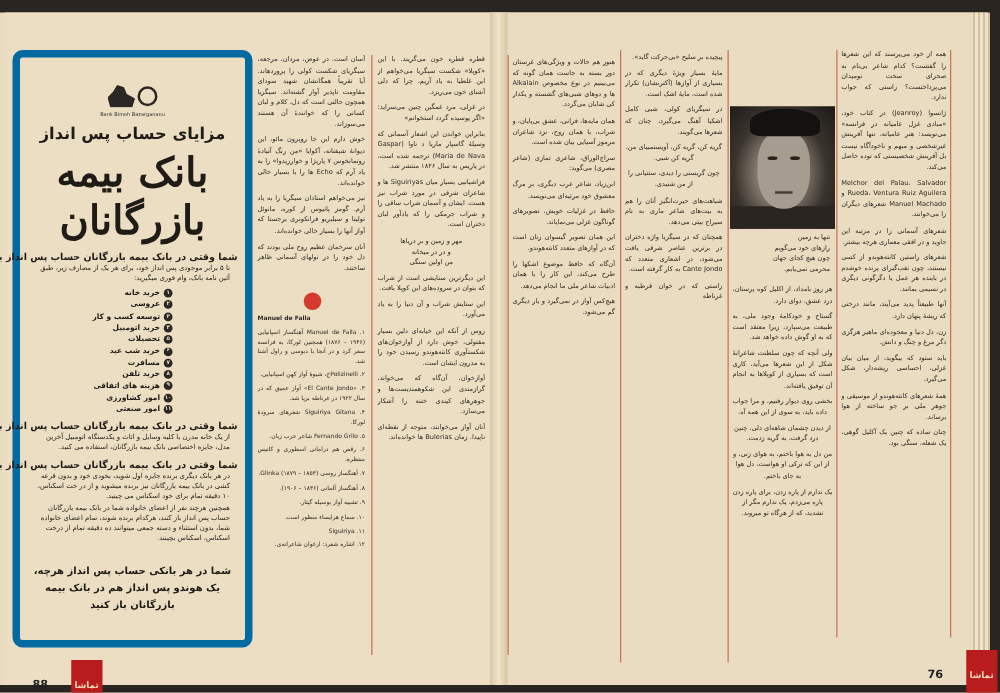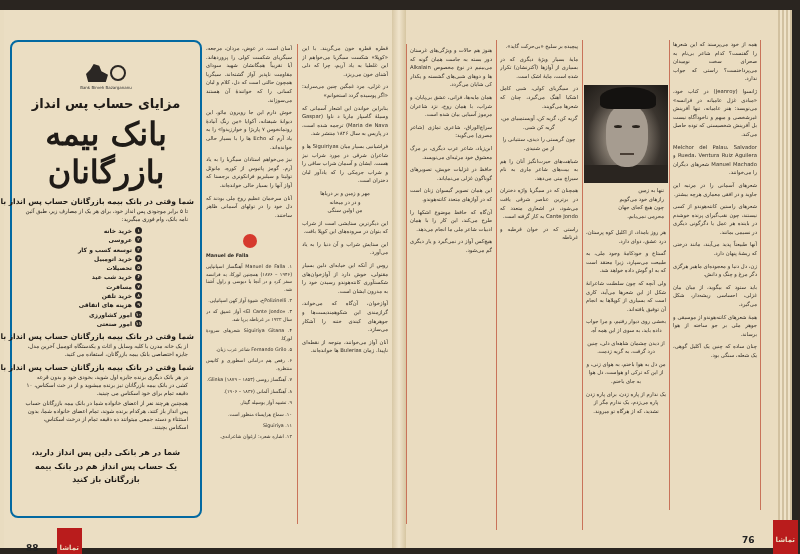--- a/index.html
+++ b/index.html
@@ -2,21 +2,21 @@
 <html><head>
 <meta charset="utf-8">
 <style>
   html, body { margin:0; padding:0; }
   body { width:800px; height:554px; background:#2a2520; overflow:hidden; position:relative; font-family:"DejaVu Sans", sans-serif; }
   .spread { position:absolute; left:0; top:10px; width:790px; height:538px; background:#e9dcc0; }
   .page-left { position:absolute; left:4px; top:0; width:394px; height:538px; background:#ebdec3; border-right:1px solid #b9a989; }
   .page-right { position:absolute; left:398px; top:0; width:380px; height:536px; background:#eadcc0; }
   .gutter { position:absolute; left:392px; top:0; width:14px; height:538px; background:linear-gradient(90deg,#d8c8a6,#f0e4cc,#d6c6a2); }
   .edge { position:absolute; left:778px; top:0; width:14px; height:540px; background:repeating-linear-gradient(90deg,#d2c1a0 0 2px,#efe2c8 2px 4px); }
-  .ad { position:absolute; left:10px; top:40px; width:192px; height:478px; border:2px solid #0369a1; border-radius:8px; box-sizing:border-box; padding:6px 6px; direction:rtl; color:#1f1b17; }
+  .ad { position:absolute; left:10px; top:40px; width:192px; height:478px; border:6px solid #0369a1; border-radius:8px; box-sizing:border-box; padding:6px 6px; direction:rtl; color:#1f1b17; }
   .logo { width:46px; height:22px; margin:14px auto 0; display:flex; justify-content:center; align-items:center; gap:2px; }
   .logo .lion { width:22px; height:18px; background:#2b2724; clip-path:polygon(10% 100%,0 55%,20% 30%,35% 0,60% 10%,70% 40%,100% 60%,90% 100%); }
   .logo .box { width:16px; height:16px; border-radius:50%; border:2px solid #2b2724; box-sizing:border-box; }
   .logo-cap { font-size:4px; text-align:center; direction:ltr; color:#333; margin-top:1px; }
   .ad h2 { font-size:13px; margin:6px 0 0; text-align:center; font-weight:bold; }
   .ad h1 { font-family:"DejaVu Serif", serif; font-size:32px; margin:4px 0 6px; text-align:center; font-weight:bold; letter-spacing:1px; }
   .ad h3 { font-size:7.6px; margin:4px 0 2px; font-weight:bold; white-space:nowrap; }
   .ad p { font-size:5.5px; margin:0 6px 2px; line-height:1.45; }
   .ad ol { list-style:none; margin:2px 0; padding:0 52px 0 0; }
   .ad li { font-size:6px; line-height:9.3px; display:flex; gap:3px; align-items:center; font-weight:bold; }
@@ -101,22 +101,22 @@
         <span class="num">۱۱</span>
         <span>امور صنعتی</span>
       </li>
   </ol>
   <h3>شما وقتی در بانک بیمه بازرگانان حساب پس انداز باز کنید</h3>
   <p>از یک خانه مدرن با کلیه وسایل و اثاث و یکدستگاه اتومبیل آخرین مدل، جایزه اختصاصی بانک بیمه بازرگانان، استفاده می کنید.</p>
   <h3>شما وقتی در بانک بیمه بازرگانان حساب پس انداز باز کنید</h3>
   <p>در هر بانک دیگری برنده جایزه اول شوید، بخودی خود و بدون قرعه کشی در بانک بیمه بازرگانان نیز برنده میشوید و از در خت اسکناس، ۱۰ دقیقه تمام برای خود اسکناس می چینید.</p>
   <p>همچنین هرچند نفر از اعضای خانواده شما در بانک بیمه بازرگانان حساب پس انداز باز کنند، هرکدام برنده شوند، تمام اعضای خانواده شما، بدون استثناء و دسته جمعی میتوانند ده دقیقه تمام از درخت اسکناس، اسکناس بچینند.</p>
   <div class="closing">
-    <div>شما در هر بانکی دلین پس انداز دارید،</div>
-    <div>یک حساب پس انداز هم در بانک بیمه بازرگانان باز کنید</div>
+    <div>شما در هر بانکی حساب پس انداز هرچه،</div>
+    <div>یک هوندو پس انداز هم در بانک بیمه بازرگانان باز کنید</div>
   </div>
 </div>
 
 <div class="pagenum" style="left:26px; top:528px;">
   <span class="mark">تماشا</span>
   <span>88</span>
 </div>
 
 <div class="col" style="left:206px; top:44px; width:86px; height:226px;">
   <p>آسان است. در عوض، مردان، مرجعه، سیگریای شکست کولی را پروردهاند. آیا تقریباً همگانشان شهید سودای مقاومت ناپذیر آواز گشته‌اند. سیگریا همچون حالتی است که دل، کلام و لبان کسانی را که خوانندهٔ آن هستند می‌سوزاند.</p>

